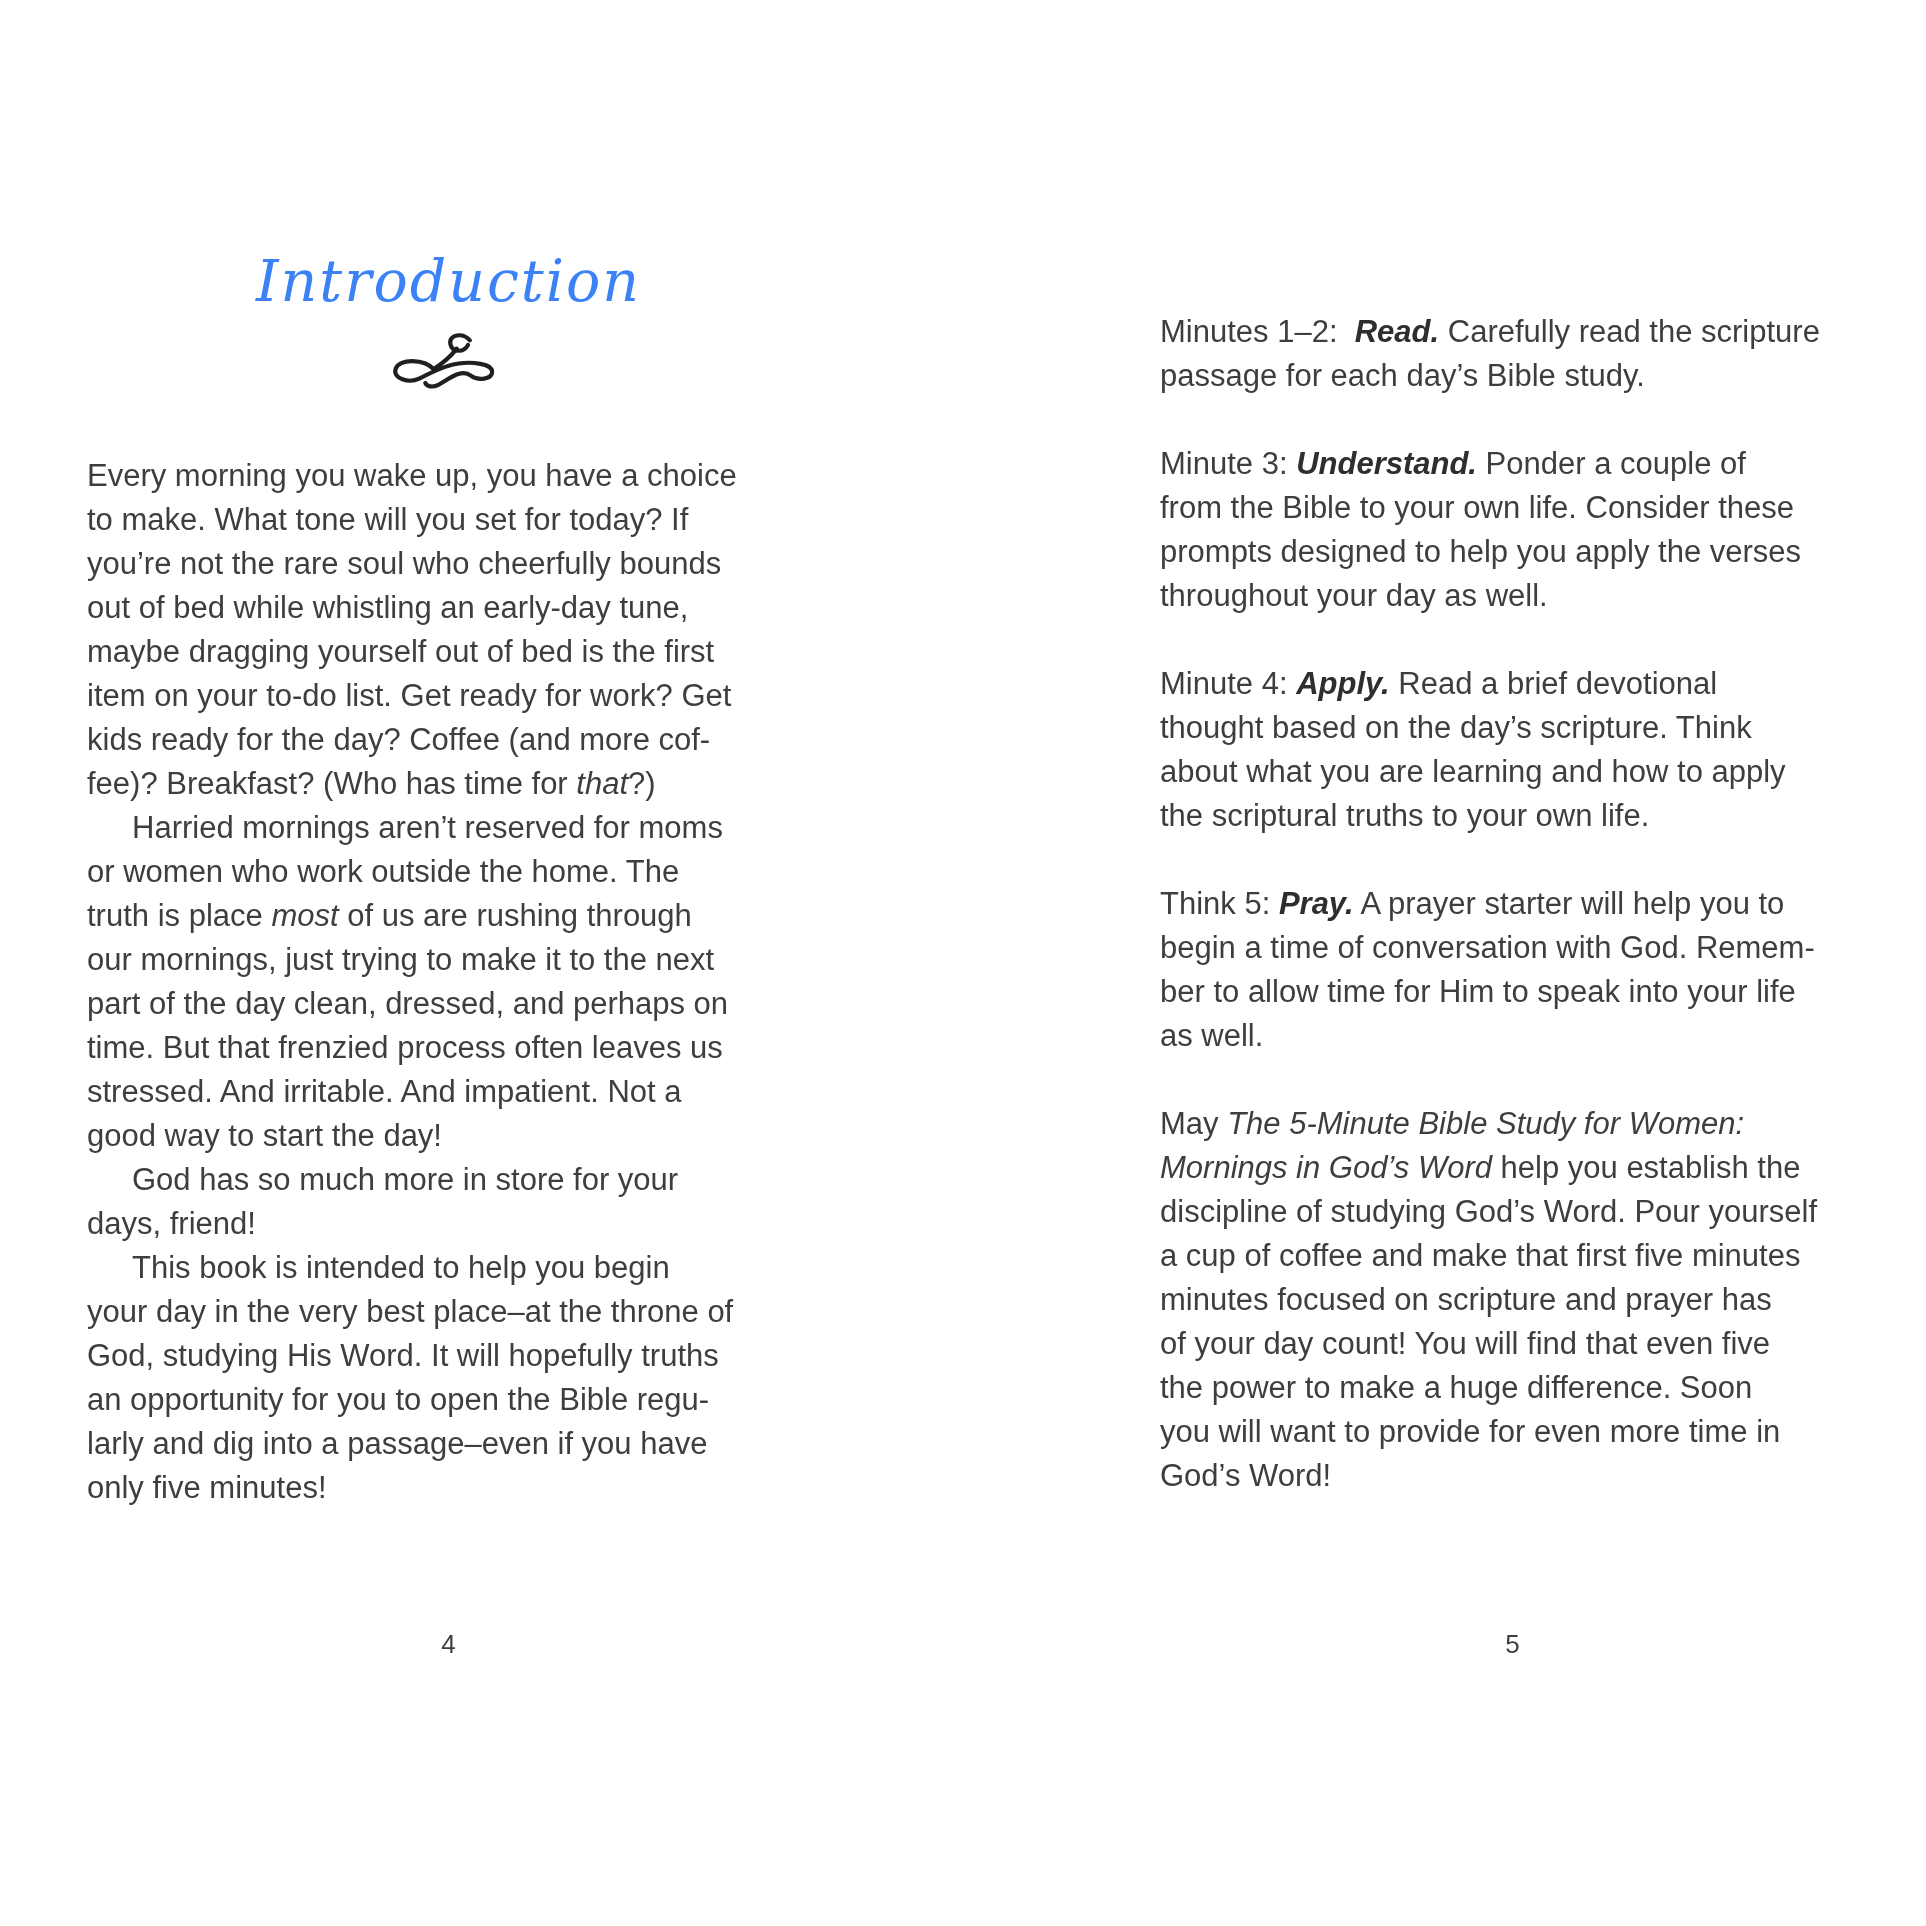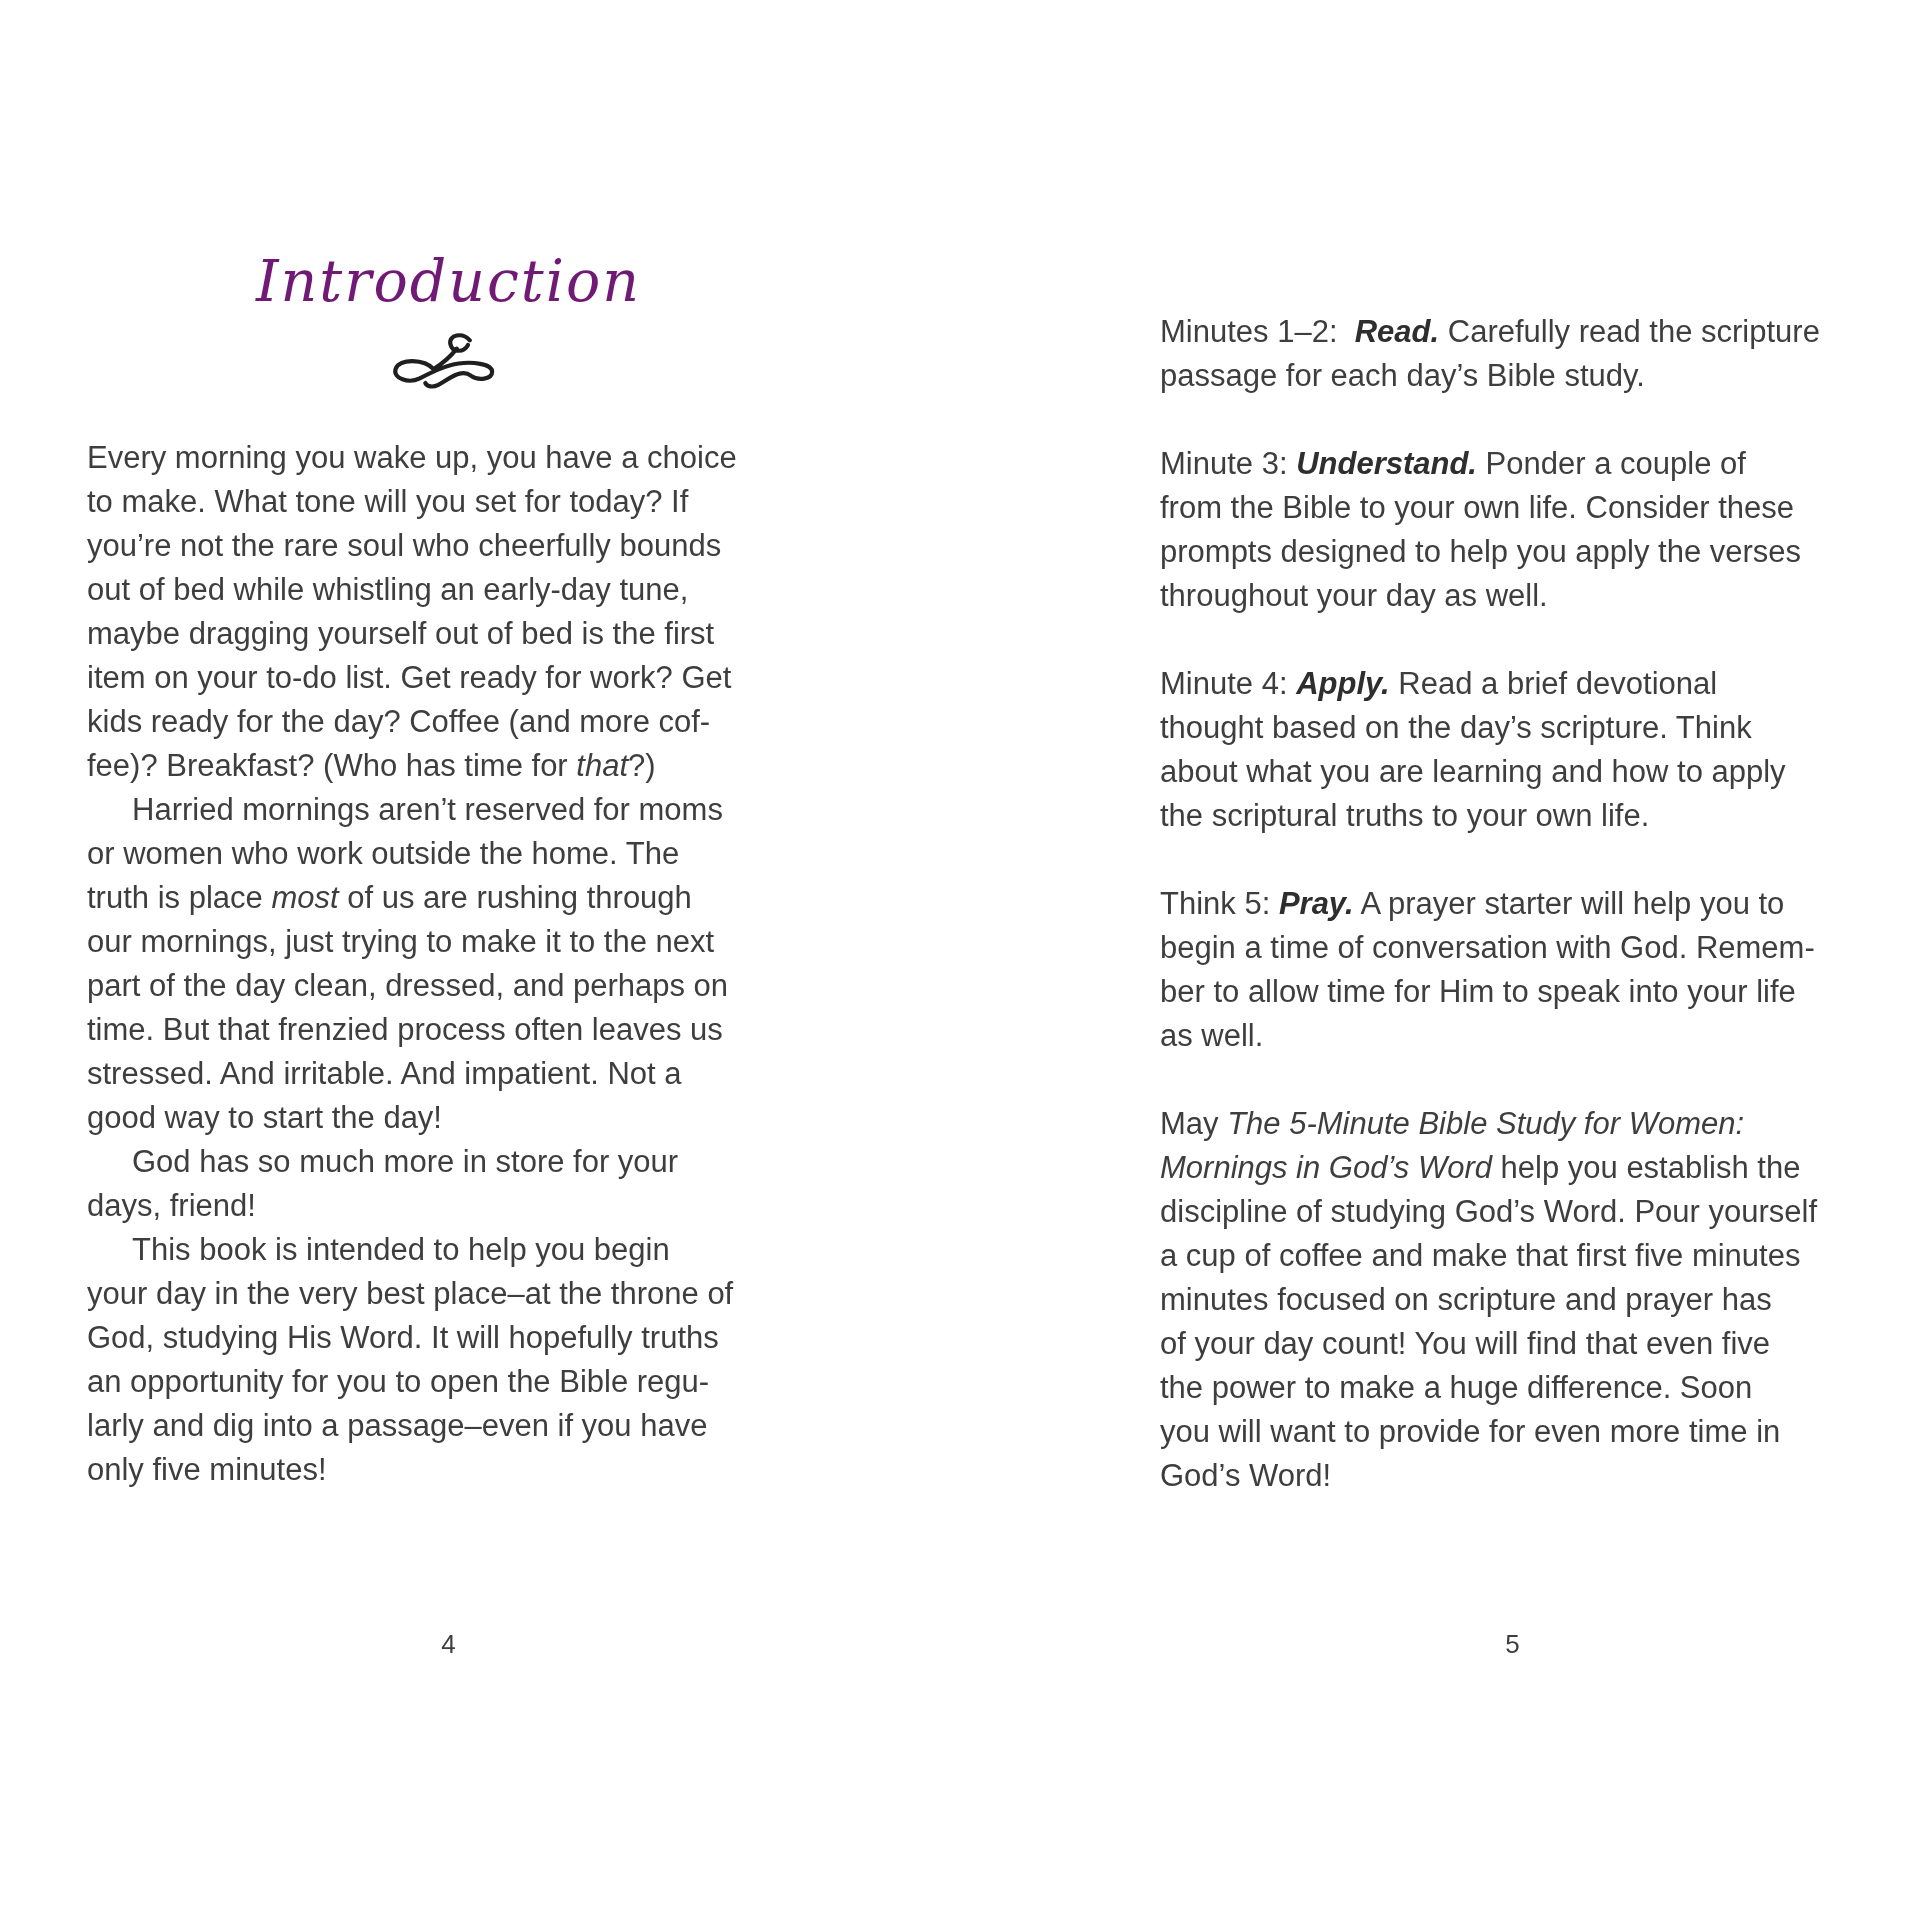--- a/index.html
+++ b/index.html
@@ -30,37 +30,37 @@
     width: 705px;
   }
   .chapter-title {
     margin: 246px 0 0 0;
     text-align: center;
     font-family: "DejaVu Serif", serif;
     font-style: italic;
     font-weight: normal;
     font-size: 57px;
     line-height: 71px;
-    color: #701a75;
+    color: #3b82f6;
     letter-spacing: 2px;
   }
   .ornament {
     margin-top: 14px;
     height: 65px;
     text-align: center;
   }
   .ornament svg {
     display: inline-block;
   }
   .body-text {
     font-size: 31px;
     line-height: 44px;
     color: #3e3e3e;
   }
-  .page.left .body-text { margin-top: 40px; }
+  .page.left .body-text { margin-top: 58px; }
   .page.right .body-text { margin-top: 310px; }
   .para { margin: 0; }
   .page.right .para { margin-bottom: 44px; }
   .para.indent .line:first-child { text-indent: 45px; }
   .line {
     white-space: pre;
   }
   .i { font-style: italic; }
   .bi { font-style: italic; font-weight: bold; color: #2e2e2e; }
   .page-number {

